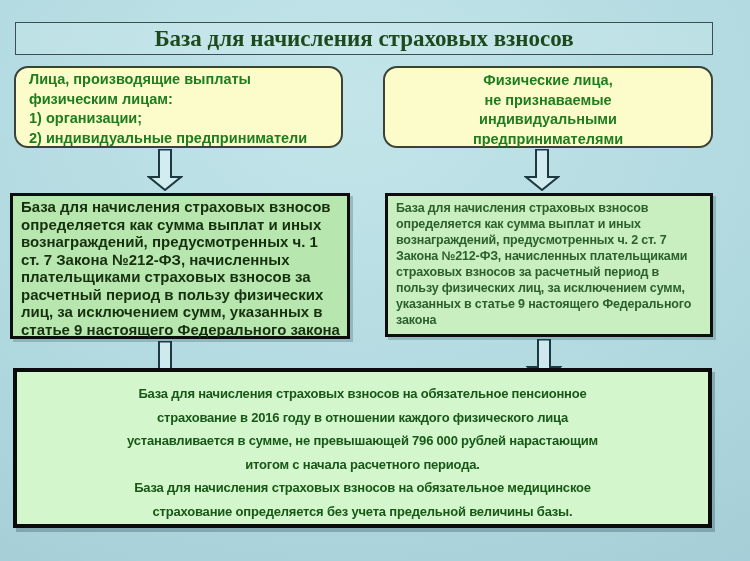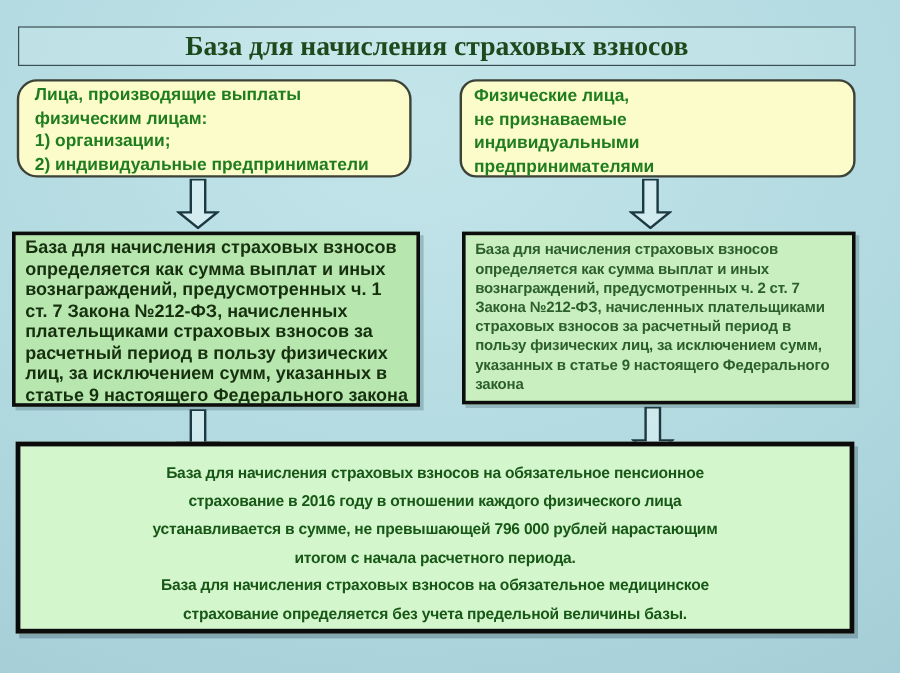--- a/index.html
+++ b/index.html
@@ -39,25 +39,25 @@
     border: 2px solid #3c4238;
     border-radius: 14px;
     color: #1f7d1f;
     font-size: 14.5px;
     line-height: 19.5px;
   }
   .box-payers {
     left: 14px; top: 66px; width: 329px; height: 82px;
     padding: 2px 10px 0 13px;
     text-align: left;
-    border-radius: 17px;
   }
   .box-individuals {
     left: 383px; top: 66px; width: 330px; height: 82px;
     padding: 3px 10px 0 10px;
+    text-align: center;
   }
   .green-box {
     border: 3px solid #0d0d0d;
     box-shadow: 3px 3px 0 rgba(40, 70, 85, 0.25);
   }
   .box-base-left {
     left: 10px; top: 193px; width: 340px; height: 146px;
     background: #b7e7ae;
     color: #16300f;
     font-size: 15px;

